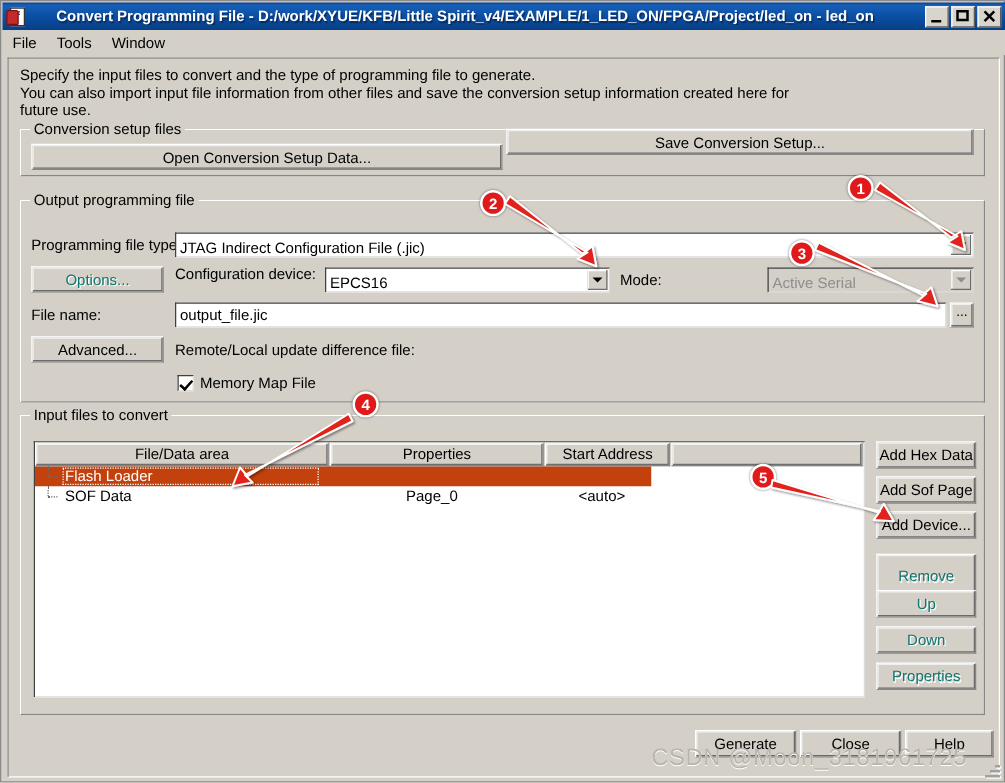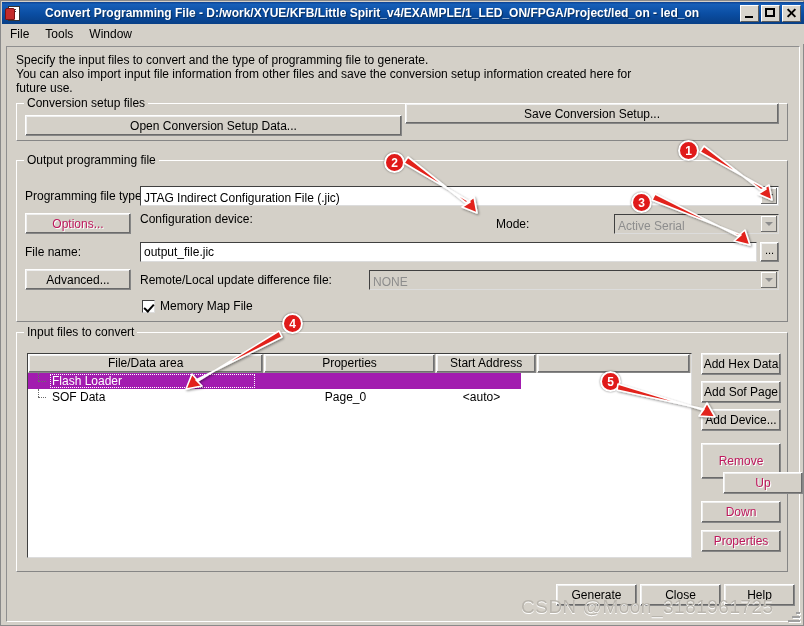--- a/index.html
+++ b/index.html
@@ -105,21 +105,21 @@
   .btn{
     background:#d4d0c8;
     border:1px solid #868686;
     border-top-color:#ffffff;border-left-color:#ffffff;
     box-shadow:inset -1px -1px 0 #6b6b6b, inset 1px 1px 0 #efefef;
     font-family:"Liberation Sans", sans-serif;font-size:12px;color:#000;
     text-align:center;box-sizing:border-box;
     display:flex;align-items:center;justify-content:center;
     cursor:default;
   }
-  .btn.disabled{color:#be185d;text-shadow:1px 1px 0 #ffffff;}
+  .btn.disabled{color:#0f766e;text-shadow:1px 1px 0 #ffffff;}
 
   
   .tf{
     background:#ffffff;box-sizing:border-box;
     border:1px solid #404040;
     border-right-color:#dcdcdc;border-bottom-color:#dcdcdc;
     font-size:12px;color:#000;
     display:flex;align-items:center;padding-left:3px;
     overflow:hidden;white-space:nowrap;
   }
@@ -170,21 +170,21 @@
   .lhead{display:flex;height:19px;background:#d4d0c8;}
   .lhead .hc{
     box-sizing:border-box;height:19px;line-height:17px;text-align:center;
     font-size:12px;color:#000;
     background:#d4d0c8;
     border:1px solid #868686;border-top-color:#ffffff;border-left-color:#ffffff;
     box-shadow:inset -1px -1px 0 #6f6f6f, inset 1px 1px 0 #f2f2f2;
     margin-right:1px;overflow:hidden;white-space:nowrap;
   }
   .lrow{display:flex;height:16px;align-items:center;font-size:12px;}
-  .lrow.sel{background:#a21caf;color:#ffffff;}
+  .lrow.sel{background:#c2410c;color:#ffffff;}
   .lcell{box-sizing:border-box;white-space:nowrap;overflow:hidden;}
   .treeglyph{
     width:22px;flex:0 0 auto;position:relative;height:16px;
   }
   .treeglyph .v{position:absolute;left:10px;top:0;bottom:0;width:0;border-left:1px dotted #6b6b6b;}
   .treeglyph .h{position:absolute;left:10px;top:8px;width:8px;height:0;border-top:1px dotted #6b6b6b;}
   .focusrect{outline:1px dotted #ffffff;outline-offset:-1px;}
 
   
   .anno{position:absolute;left:0;top:0;width:804px;height:626px;pointer-events:none;z-index:40;}
@@ -266,36 +266,36 @@
       </div>
 
       <div style="position:absolute;left:18px;top:142px;font-size:12px;">Programming file type:</div>
       <div class="combo" style="left:133px;top:139px;width:639px;height:20px;">
         <span class="val">JTAG Indirect Configuration File (.jic)</span>
         <span class="arrow"></span>
       </div>
 
       <div class="btn disabled" style="position:absolute;left:18px;top:166px;width:106px;height:21px;">Options...</div>
       <div style="position:absolute;left:133px;top:165px;font-size:12px;">Configuration device:</div>
+      <div class="combo" style="left:253px;top:167px;width:228px;height:20px;">
+        <span class="val">EPCS16</span>
+        <span class="arrow"></span>
+      </div>
       <div style="position:absolute;left:489px;top:170px;font-size:12px;">Mode:</div>
       <div class="combo disabled" style="left:607px;top:167px;width:165px;height:20px;">
         <span class="val">Active Serial</span>
         <span class="arrow"></span>
       </div>
 
       <div style="position:absolute;left:18px;top:198px;font-size:12px;">File name:</div>
       <div class="tf" style="position:absolute;left:133px;top:195px;width:617px;height:20px;">output_file.jic</div>
       <div class="btn" style="position:absolute;left:753px;top:195px;width:19px;height:20px;font-size:11px;padding-bottom:5px;">...</div>
 
       <div class="btn" style="position:absolute;left:18px;top:222px;width:106px;height:21px;">Advanced...</div>
       <div style="position:absolute;left:133px;top:226px;font-size:12px;">Remote/Local update difference file:</div>
-      <div class="combo disabled" style="left:362px;top:223px;width:410px;height:20px;">
-        <span class="val">NONE</span>
-        <span class="arrow"></span>
-      </div>
 
       <div class="cbrow" style="left:135px;top:252px;">
         <span class="cb checked"></span>
         <span>Memory Map File</span>
       </div>
 
       <div class="group" style="left:9px;top:285px;width:772px;height:240px;">
         <span class="inner"></span>
         <span class="group-title">Input files to convert</span>
       </div>
@@ -326,21 +326,21 @@
           <span class="lcell" style="width:210px;padding-left:2px;">SOF Data</span>
           <span class="lcell" style="width:171px;text-align:center;">Page_0</span>
           <span class="lcell" style="width:101px;text-align:center;">&lt;auto&gt;</span>
         </div>
       </div>
 
       <div class="btn" style="position:absolute;left:694px;top:306px;width:80px;height:22px;">Add Hex Data</div>
       <div class="btn" style="position:absolute;left:694px;top:334px;width:80px;height:22px;">Add Sof Page</div>
       <div class="btn" style="position:absolute;left:694px;top:362px;width:80px;height:22px;">Add Device...</div>
       <div class="btn disabled" style="position:absolute;left:694px;top:396px;width:80px;height:36px;">Remove</div>
-      <div class="btn disabled" style="position:absolute;left:716px;top:425px;width:80px;height:22px;">Up</div>
+      <div class="btn disabled" style="position:absolute;left:694px;top:425px;width:80px;height:22px;">Up</div>
       <div class="btn disabled" style="position:absolute;left:694px;top:454px;width:80px;height:22px;">Down</div>
       <div class="btn disabled" style="position:absolute;left:694px;top:483px;width:80px;height:22px;">Properties</div>
 
       <div class="btn" style="position:absolute;left:549px;top:537px;width:81px;height:22px;">Generate</div>
       <div class="btn" style="position:absolute;left:633px;top:537px;width:81px;height:22px;">Close</div>
       <div class="btn" style="position:absolute;left:717px;top:537px;width:71px;height:22px;">Help</div>
     </div>
 
     <div class="grip">
       <i style="bottom:0;width:12px;height:2px;"></i>

